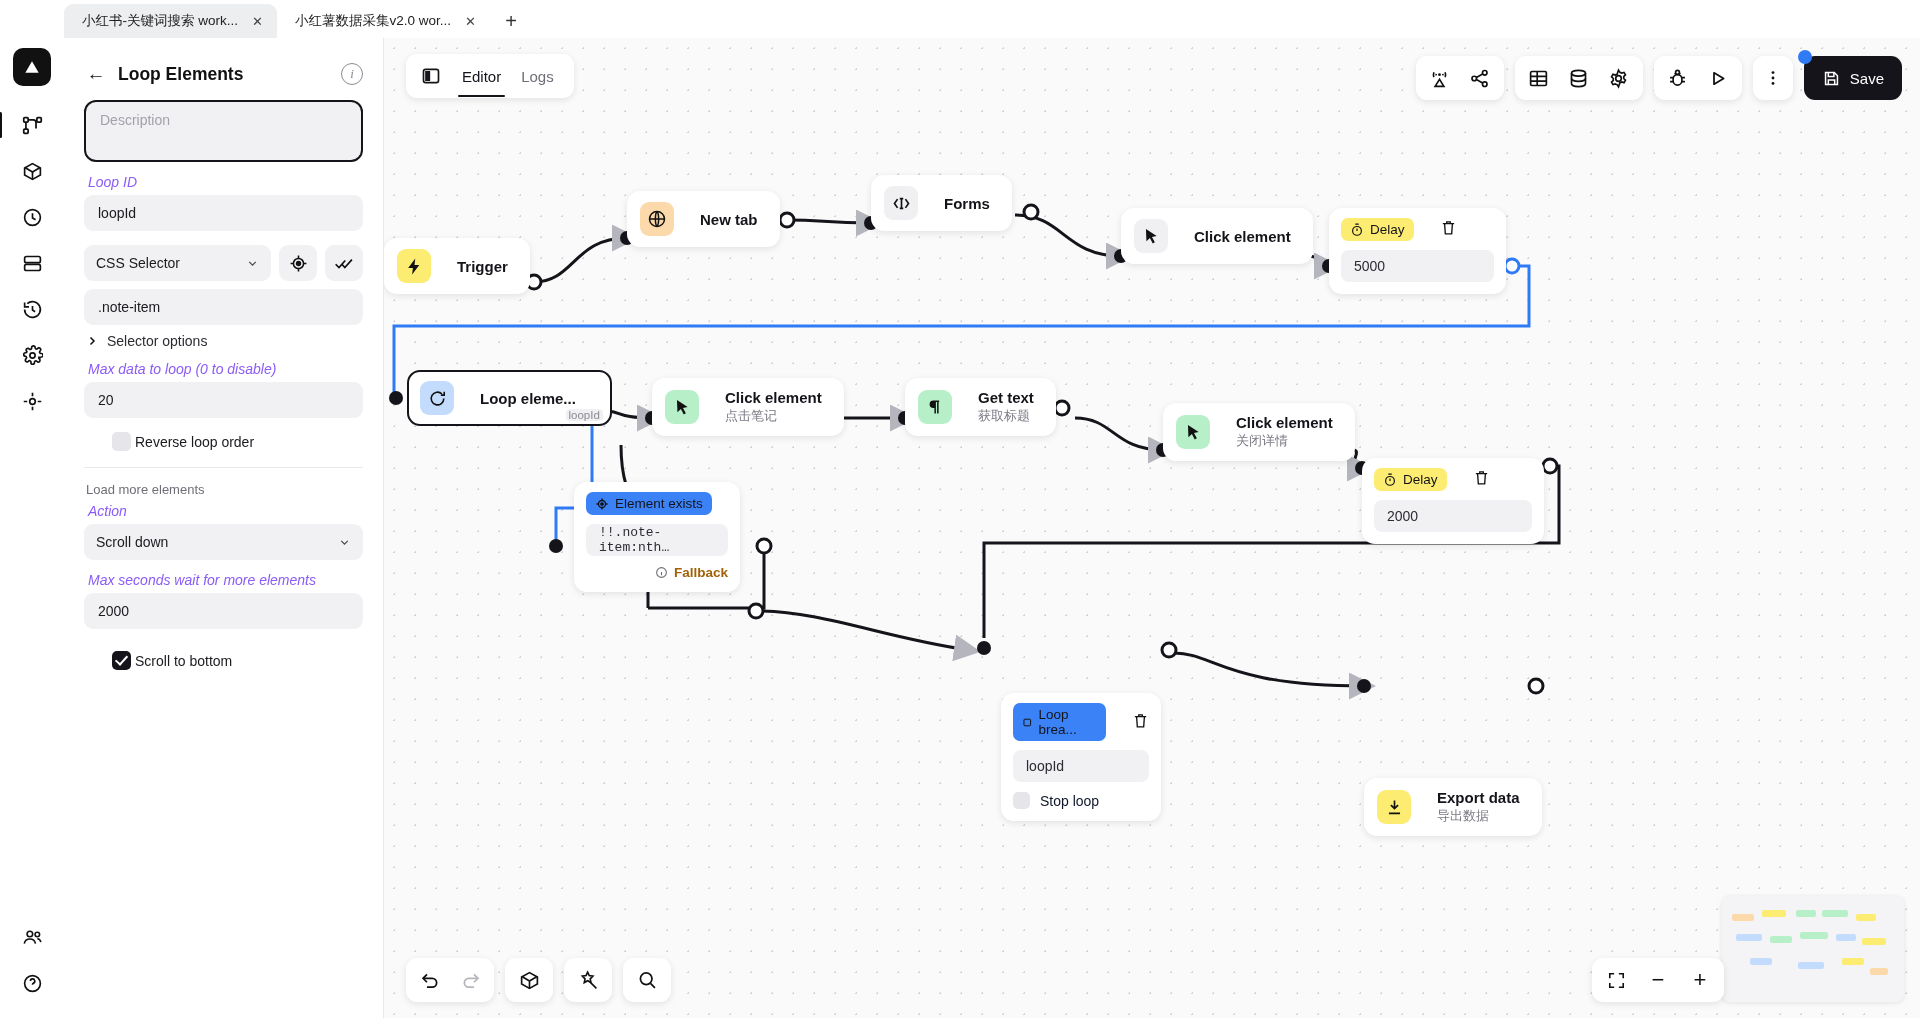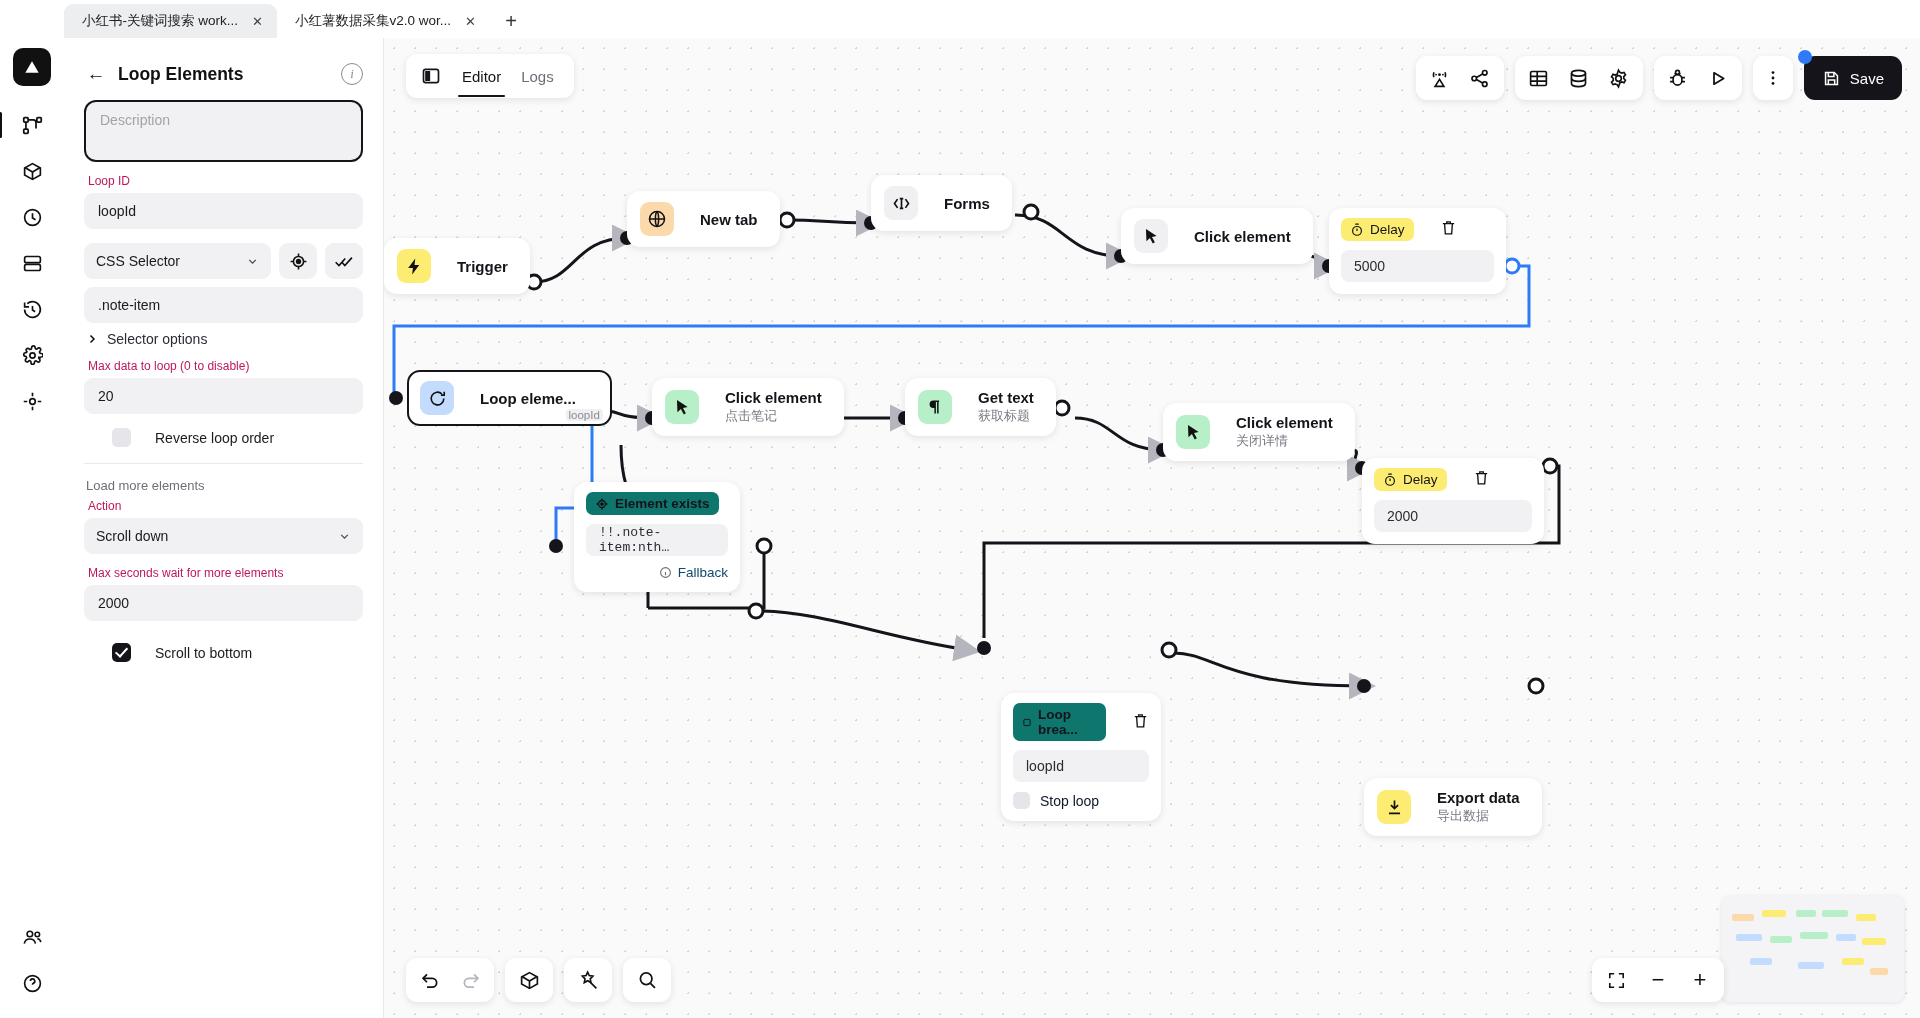--- a/index.html
+++ b/index.html
@@ -56,42 +56,42 @@
     overflow: hidden;
   }
   #panel-head { display: flex; align-items: center; height: 52px; margin-top: 10px; }
   #panel-head .back { width: 24px; height: 24px; display:flex; align-items:center;
     justify-content:center; color:#111; font-size: 19px; }
   #panel-title { font-size: 17.5px; font-weight: bold; color: #111; margin-left: 10px; flex: 1; }
   .info-icon { width: 22px; height: 22px; border-radius: 50%; border: 1.6px solid #8b8b93;
     color: #8b8b93; font-size: 13px; display:flex; align-items:center; justify-content:center;
     font-family: "Liberation Serif", serif; font-style: italic; }
 
-  .field-label { font-size: 12px; color: #be185d; margin: 12px 0 5px 4px; }
+  .field-label { font-size: 14px; color: #8b5cf6; margin: 12px 0 5px 4px; font-style: italic; }
   .group-label { font-size: 13px; color: #6e6e78; margin: 6px 0 6px 2px; }
   .txt-input {
     width: 100%; background: #f1f1f3; border: none; border-radius: 9px;
     height: 36px; padding: 0 14px; font-size: 14px; color: #1a1a1f;
     display: flex; align-items: center; font-family: "Liberation Sans", sans-serif;
   }
   #desc-box {
     width: 100%; height: 62px; border: 2px solid #14141a; border-radius: 12px;
     background: #f1f1f3; padding: 10px 14px; font-size: 14px; color: #a2a2ab;
   }
   .row { display: flex; gap: 8px; align-items: flex-start; margin-top: 14px; }
   .select {
     flex: 1; background: #f1f1f3; border-radius: 9px; height: 36px;
     padding: 0 12px; font-size: 14px; color: #1a1a1f;
     display: flex; align-items: center; justify-content: space-between;
   }
   .sq-btn { width: 38px; height: 36px; background: #f1f1f3; border-radius: 9px;
     display: flex; align-items: center; justify-content: center; }
   .disclose { display:flex; align-items:center; gap:9px; margin: 8px 0 0 2px;
     font-size: 14px; color: #2b2b33; }
-  .chk-row { display: flex; align-items: center; gap: 24px; margin-top: 14px; font-size: 14px; color: #1a1a1f; padding-left: 28px; }
+  .chk-row { display: flex; align-items: center; gap: 4px; margin-top: 14px; font-size: 14px; color: #1a1a1f; padding-left: 28px; }
   .chk { width: 19px; height: 19px; border-radius: 5px; background: #e6e6ea; flex: none; }
   .chk.on { background: #14141a; position: relative; }
   .chk.on::after { content:""; position:absolute; left:6px; top:2px; width:5px; height:10px;
     border:solid #fff; border-width: 0 2px 2px 0; transform: rotate(42deg); }
   .divider { height: 1px; background: #e9e9ec; margin: 16px 0 0; }
   .select-sm { width:100%; background:#f1f1f3; border-radius:9px; height:36px;
     padding: 0 12px; font-size:14px; color:#1a1a1f; display:flex; align-items:center;
     justify-content: space-between; }
 
   
@@ -118,27 +118,27 @@
   .ic-blue { background: #c3dcfd; }   .ic-yellow2 { background: #fdec72; }
 
   .node-sel { border: 2.5px solid #14141a; box-shadow: none; padding: 9px 20px 9px 11px; }
   .loop-tag { position: absolute; right: 7px; bottom: 3px; font-size: 11.5px;
     color: #8b8b93; background: #f0f0f2; border-radius: 4px; padding: 0 3px; }
 
   .cardnode { position: absolute; background: #fff; border-radius: 13px;
     box-shadow: 0 2px 7px rgba(20,20,30,.10); padding: 10px 12px 12px; }
   .pill { display: inline-flex; align-items: center; gap: 6px; border-radius: 7px;
     padding: 4px 9px; font-size: 13.5px; color: #14141a; font-weight: normal; }
-  .pill-yellow { background: #fdec72; } .pill-blue { background: #0f766e; font-weight: bold; }
+  .pill-yellow { background: #fdec72; } .pill-blue { background: #3b82f6; }
   .card-head { display: flex; align-items: center; justify-content: flex-start; gap: 26px; }
   .card-val { background: #f1f1f3; border-radius: 8px; height: 32px; padding: 0 13px;
     display: flex; align-items: center; font-size: 14px; color: #2b2b33; margin-top: 9px; }
   .card-val.mono { font-family: "Liberation Mono", monospace; font-size: 13px; }
   .fallback { display: flex; align-items: center; justify-content: flex-end; gap: 6px;
-    font-size: 13.5px; color: #0c4a6e; margin-top: 9px; }
+    font-size: 13.5px; color: #a16207; margin-top: 9px; font-weight: bold; }
 
   
   #toolbar { position: absolute; right: 18px; top: 18px; display: flex; gap: 11px; align-items: center; z-index: 4; }
   .tgroup { background: #fff; border-radius: 11px; box-shadow: 0 2px 7px rgba(20,20,30,.10);
     display: flex; align-items: center; padding: 5px 7px; gap: 6px; height: 44px; }
   .tbtn { width: 34px; height: 34px; border-radius: 8px; display: flex;
     align-items: center; justify-content: center; color: #14141a; }
   #save-btn { background: #14141a; color: #fff; border-radius: 11px; height: 44px;
     display: flex; align-items: center; gap: 9px; padding: 0 18px; font-size: 15px; position: relative; }
   #save-dot { position: absolute; left: -6px; top: -6px; width: 14px; height: 14px;

